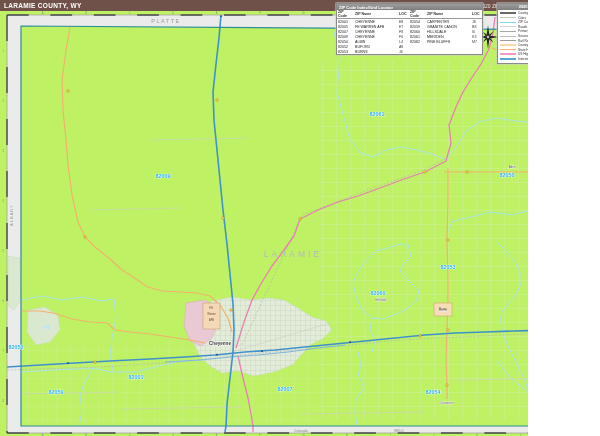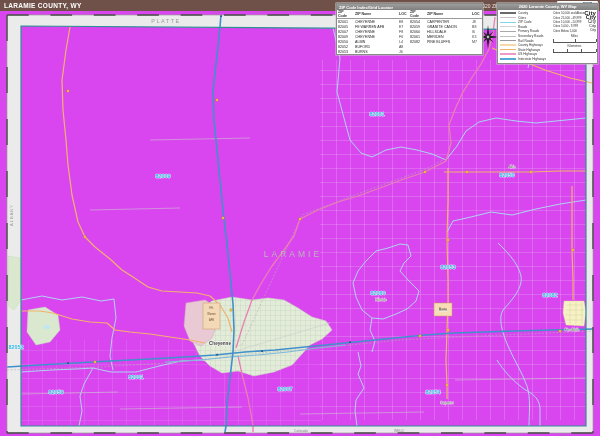--- a/index.html
+++ b/index.html
@@ -1,16 +1,16 @@
 <!DOCTYPE html>
 <html><head>
 <meta charset="utf-8">
 <style>
   html,body{margin:0;padding:0;background:#fff;font-family:"Liberation Sans",sans-serif;}
-  #stage{position:relative;width:600px;height:436px;background:#d946ef;overflow:hidden;}
+  #stage{position:relative;width:528px;height:436px;background:#bef264;overflow:hidden;}
 
   
   #hdr{position:absolute;left:0;top:0;width:600px;height:11px;background:#6f5149;display:flex;align-items:center;}
   #hdr .title{font-size:6.5px;font-weight:bold;color:#fff;letter-spacing:.3px;margin-left:4px;flex:0 0 auto;}
   #hdr .spacer{flex:1;}
   #hdr .edition{font-size:5px;color:#efe6e2;margin-right:6px;}
   .logo{width:41px;height:9px;margin-right:2px;background:#fff;border-radius:1px;display:flex;align-items:center;justify-content:center;gap:1px;}
   .logo .dot{width:4px;height:4px;border-radius:50%;background:#c23a2e;}
   .logo .word{font-size:4.5px;font-weight:bold;color:#a32420;}
   .logo .blk{width:9px;height:7px;background:#1c3a69;color:#fff;font-size:2.6px;line-height:3.4px;text-align:center;overflow:hidden;}

